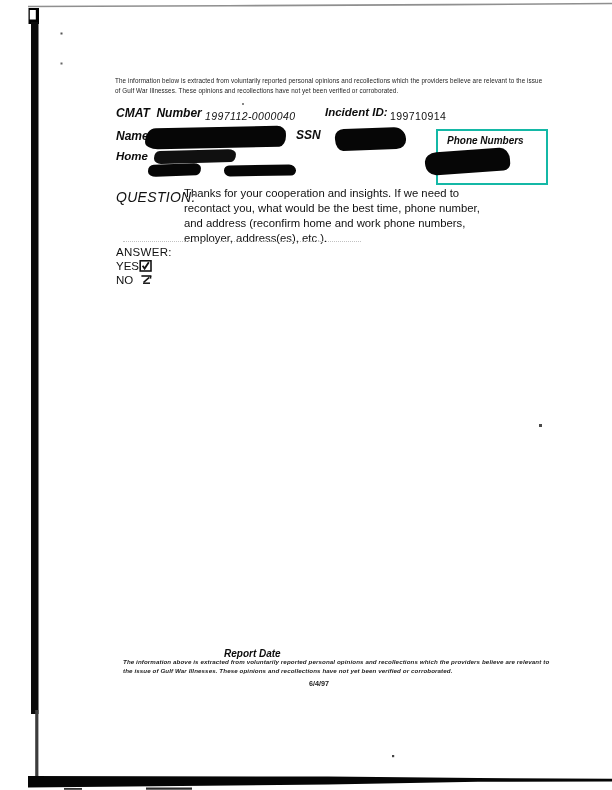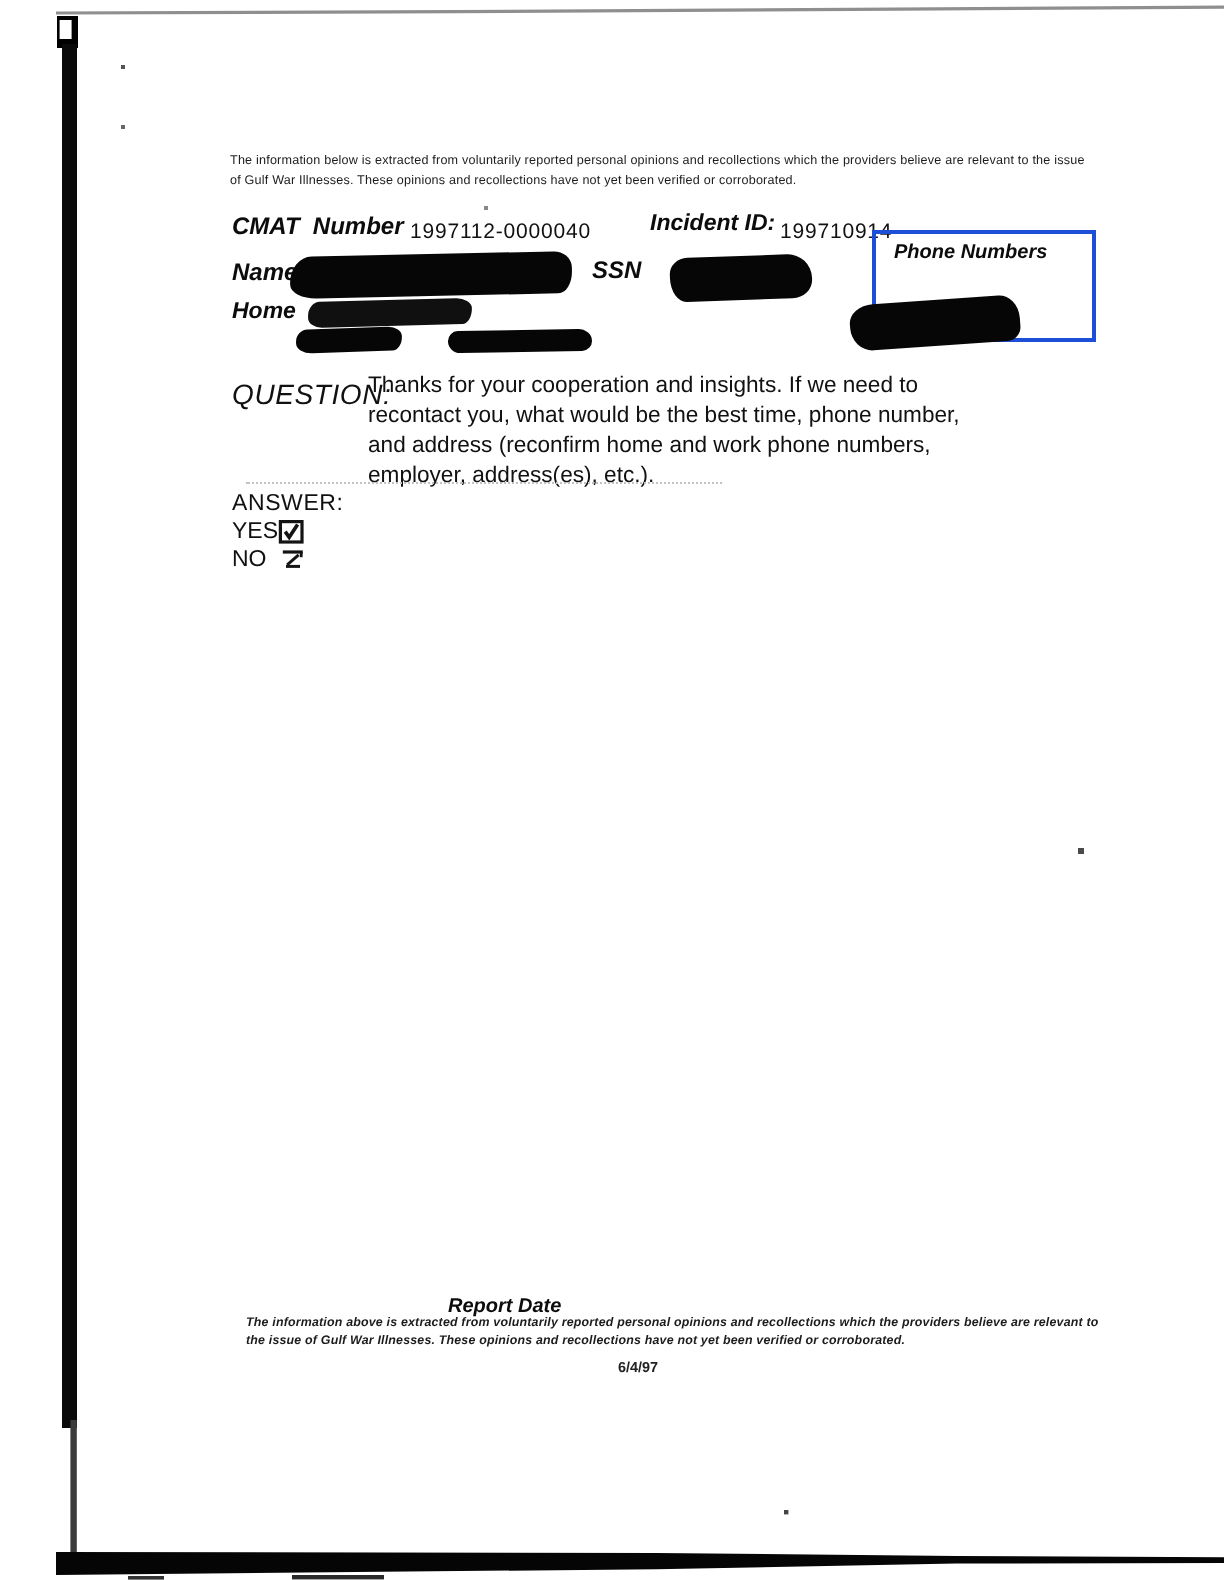--- a/index.html
+++ b/index.html
@@ -13,29 +13,29 @@
 
   
   .notice-top { left:87px; top:76px; width:462px; font-size:6.3px; line-height:1.58;
     color:#1c1c1c; letter-spacing:0.1px; }
   .notice-bottom { left:95px; top:657px; width:440px; font-size:6.2px; line-height:1.52;
     color:#1c1c1c; font-style:italic; font-weight:bold; letter-spacing:0.1px; }
 
   .lbl { font-weight:bold; font-style:italic; color:#0c0c0c; }
 
   .cmat-label     { left:88px;  top:106px; font-size:12px; }
-  .cmat-value     { left:177px; top:110px; font-size:10.5px; letter-spacing:0.4px; }
+  .cmat-value     { left:177px; top:110px; font-size:10.5px; letter-spacing:0.4px;font-style:italic; }
   .incident-label { left:297px; top:106px; font-size:11.5px; }
   .incident-value { left:362px; top:110px; font-size:10.5px; letter-spacing:0.4px; }
 
   .name-label { left:88px; top:129px; font-size:12px; }
   .ssn-label  { left:268px; top:128px; font-size:12px; }
   .home-label { left:88px; top:150px; font-size:11.5px; }
 
-  .phone-box { left:408px; top:115px; width:108px; height:52px; border:2px solid #1d4ed8; }
+  .phone-box { left:408px; top:129px; width:108px; height:52px; border:2px solid #14b8a6; }
   .phone-box-label { left:9px; top:4px; font-size:10px; }
 
   
   .blob { position:absolute; background:#060606; }
   .blob-name   { left:117px; top:127px; width:141px; height:21px;
     border-radius:11px 9px 7px 13px / 13px 8px 11px 7px; transform:rotate(-1.2deg); }
   .blob-ssn    { left:307px; top:128px; width:71px; height:22px;
     border-radius:9px 12px 10px 8px / 8px 12px 9px 12px; transform:rotate(-2deg); }
   .blob-home1  { left:126px; top:150px; width:82px; height:13px;
     border-radius:6px 8px 5px 7px / 7px 5px 8px 5px; transform:rotate(-1.5deg); background:#101010; }

